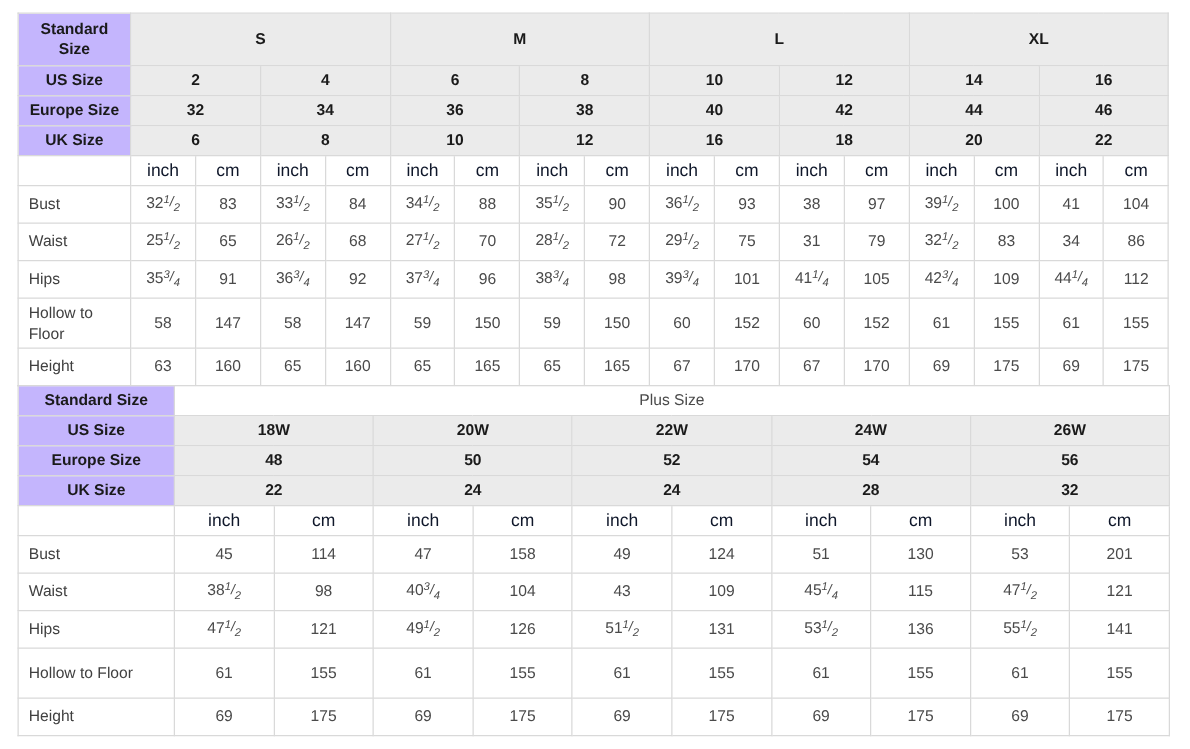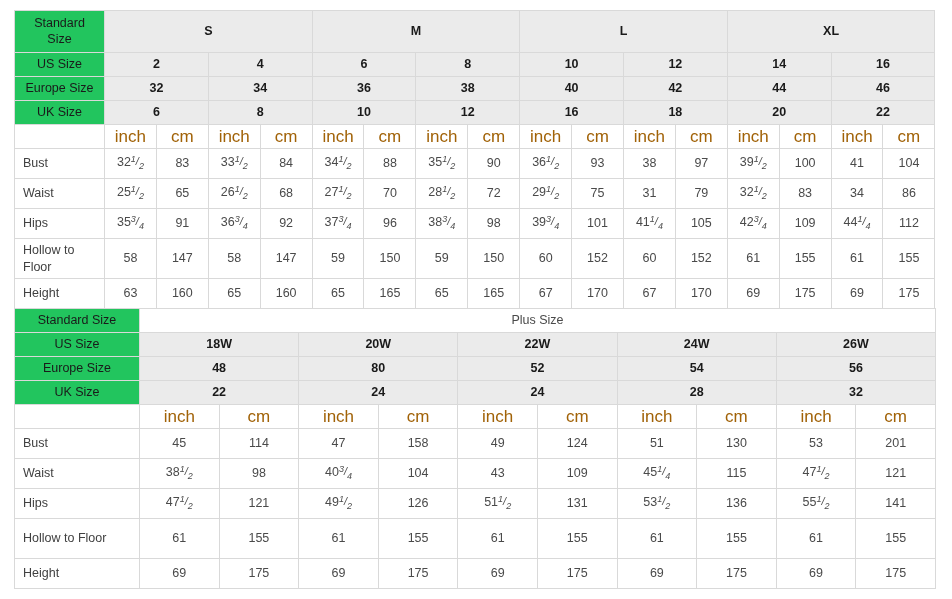--- a/index.html
+++ b/index.html
@@ -42,29 +42,29 @@
   }
 
   
   table.size-table td.hd {
     background: #ebebeb;
     color: #1a1a1a;
     font-weight: bold;
     font-size: 12.5px;
   }
   table.size-table td.hd-left {
-    background: #22c55e;
+    background: #c4b5fd;
     color: #1a1a1a;
-    font-weight: normal;
+    font-weight: bold;
   }
   table.size-table td.unit {
     background: #ffffff;
-    color: #a16207;
+    color: #0f172a;
     font-weight: normal;
-    font-size: 17px;
+    font-size: 14px;
   }
   table.size-table td.rowlabel {
     text-align: left;
     color: #404040;
     font-size: 12.5px;
     padding-left: 8px;
   }
   td.plus-title {
     background: #ebebeb;
     color: #1a1a1a;
@@ -282,21 +282,21 @@
         <td class="hd-left">US Size</td>
         <td class="hd" colspan="2">18W</td>
         <td class="hd" colspan="2">20W</td>
         <td class="hd" colspan="2">22W</td>
         <td class="hd" colspan="2">24W</td>
         <td class="hd" colspan="2">26W</td>
       </tr>
       <tr class="r-size">
         <td class="hd-left">Europe Size</td>
         <td class="hd" colspan="2">48</td>
-        <td class="hd" colspan="2">80</td>
+        <td class="hd" colspan="2">50</td>
         <td class="hd" colspan="2">52</td>
         <td class="hd" colspan="2">54</td>
         <td class="hd" colspan="2">56</td>
       </tr>
       <tr class="r-size">
         <td class="hd-left">UK Size</td>
         <td class="hd" colspan="2">22</td>
         <td class="hd" colspan="2">24</td>
         <td class="hd" colspan="2">24</td>
         <td class="hd" colspan="2">28</td>

